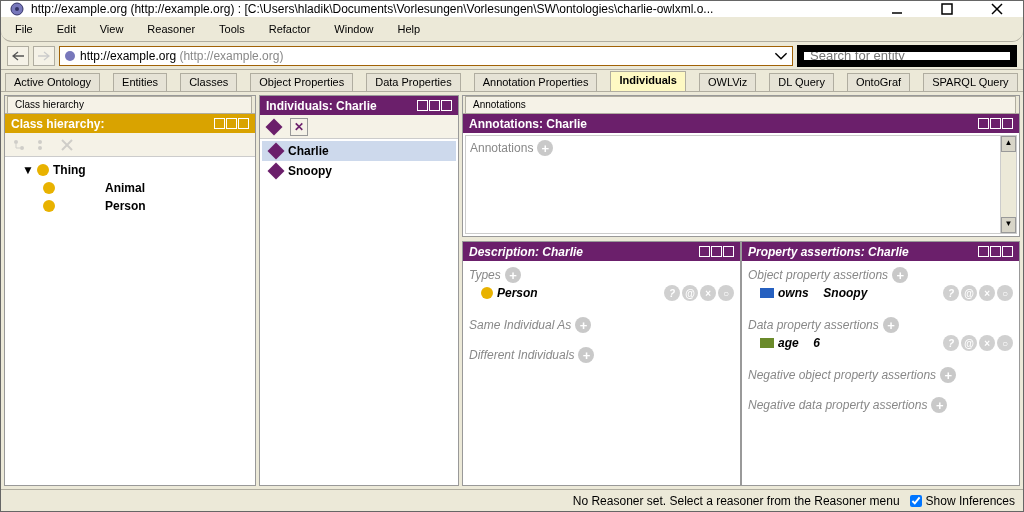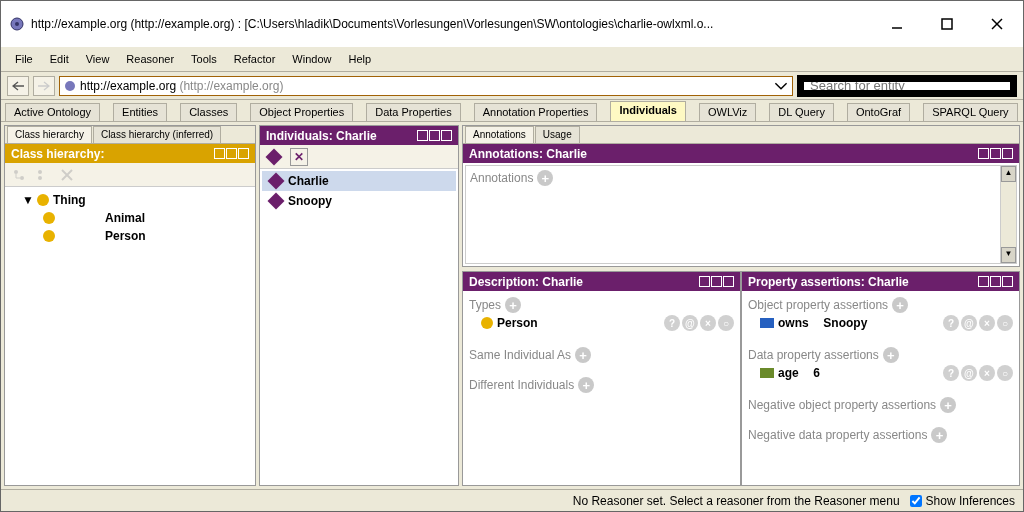--- a/index.html
+++ b/index.html
@@ -1,43 +1,43 @@
 <!DOCTYPE html>
 <html><head>
 <meta charset="utf-8">
 <style>
 *{box-sizing:border-box;margin:0;padding:0;font-family:"Segoe UI",Tahoma,Arial,sans-serif;font-size:12px;}
 body{background:#ffffff;color:#000;overflow:hidden;}
 .window{width:1024px;height:512px;border:1px solid #666;display:flex;flex-direction:column;background:#ece9d8;}
-.titlebar{height:46px;background:#ffffff;display:flex;align-items:center;padding:0 8px;gap:6px;}
+.titlebar{height:16px;background:#ffffff;display:flex;align-items:center;padding:0 8px;gap:6px;}
 .titlebar .icon-app{width:16px;height:16px;}
 .titlebar .title{flex:1;font-size:12px;color:#000;white-space:nowrap;overflow:hidden;}
 .titlebar .win-btns{display:flex;gap:14px;}
 .titlebar .win-btn{width:36px;height:26px;display:flex;align-items:center;justify-content:center;cursor:default;}
 .titlebar .win-btn svg{width:12px;height:12px;}
-.menubar{height:22px;background:#ece9d8;border-bottom:1px solid #b0ada0;display:flex;align-items:center;padding:12px 6px;gap:1px;}
+.menubar{height:22px;background:#ece9d8;border-bottom:1px solid #b0ada0;display:flex;align-items:center;padding:12px 6px;gap:8px;border-radius:11px;}
 .menubar .menu-item{padding:2px 8px;font-size:11px;cursor:default;}
 .toolbar{height:28px;background:#ece9d8;border-bottom:1px solid #b0ada0;display:flex;align-items:center;padding:2px 6px;gap:4px;}
 .nav-btn{width:22px;height:20px;border:1px solid #b0ada0;background:#f5f2e7;display:flex;align-items:center;justify-content:center;}
 .url-box{flex:1;height:20px;border:1px solid #a16207;background:#fff;display:flex;align-items:center;padding:0 4px;gap:4px;min-width:0;}
 .url-box .url-text{font-size:11px;color:#000;}
 .url-box .url-text .gray{color:#888;}
 .url-box .dd{margin-left:auto;width:14px;height:14px;}
 .search-box{width:220px;height:22px;}
 .search-box input{width:100%;height:100%;border:7px solid #000000;padding:0 6px;font-size:13px;color:#888;}
 .tabs{height:22px;background:#ece9d8;border-bottom:1px solid #b0ada0;display:flex;align-items:flex-end;padding:0 4px;gap:12px;}
 .tab{padding:3px 8px;font-size:11px;border:1px solid #b0ada0;border-bottom:none;background:#e6e3d6;margin-right:1px;height:18px;line-height:11px;}
 .tab.active{background:#fef9c3;height:20px;font-weight:bold;}
 .content{flex:1;display:flex;padding:3px;gap:3px;background:#ece9d8;overflow:hidden;}
 .left-col{width:252px;display:flex;flex-direction:column;gap:0px;}
 .mid-col{width:200px;display:flex;flex-direction:column;}
 .right-col{flex:1;display:flex;flex-direction:column;gap:4px;}
-.right-bottom{flex:1;display:flex;}
+.right-bottom{flex:1;display:flex;font-style:italic;}
 .panel{border:1px solid #999;background:#fff;display:flex;flex-direction:column;overflow:hidden;}
-.panel-tabs{height:18px;background:#ece9d8;border-bottom:1px solid #b0ada0;display:flex;padding:0 2px;}
+.panel-tabs{height:18px;background:#ece9d8;border-bottom:1px solid #b0ada0;display:flex;padding:0 2px;flex-direction:column;}
 .panel-tab{padding:1px 7px;font-size:10px;border:1px solid #b0ada0;border-bottom:none;background:#e6e3d6;margin-right:1px;line-height:14px;}
 .panel-tab.active{background:#f5f2e7;}
 .panel-header{height:19px;display:flex;align-items:center;padding:0 6px;color:#fff;font-weight:bold;font-size:13px;gap:6px;}
 .panel-header.gold{background:#d9a300;}
 .panel-header.purple{background:#6b1f6b;}
 .panel-header .hdr-btns{margin-left:auto;display:flex;gap:1px;}
 .panel-header .hdr-btn{width:11px;height:11px;border:1px solid #fff;font-size:8px;line-height:8px;text-align:center;}
 .panel-body{flex:1;background:#fff;overflow:hidden;}
 .tree-toolbar{height:24px;border-bottom:1px solid #ccc;background:#f5f2e7;display:flex;align-items:center;padding:0 4px;gap:4px;}
 .tree-btn{width:20px;height:18px;display:flex;align-items:center;justify-content:center;opacity:0.5;}

